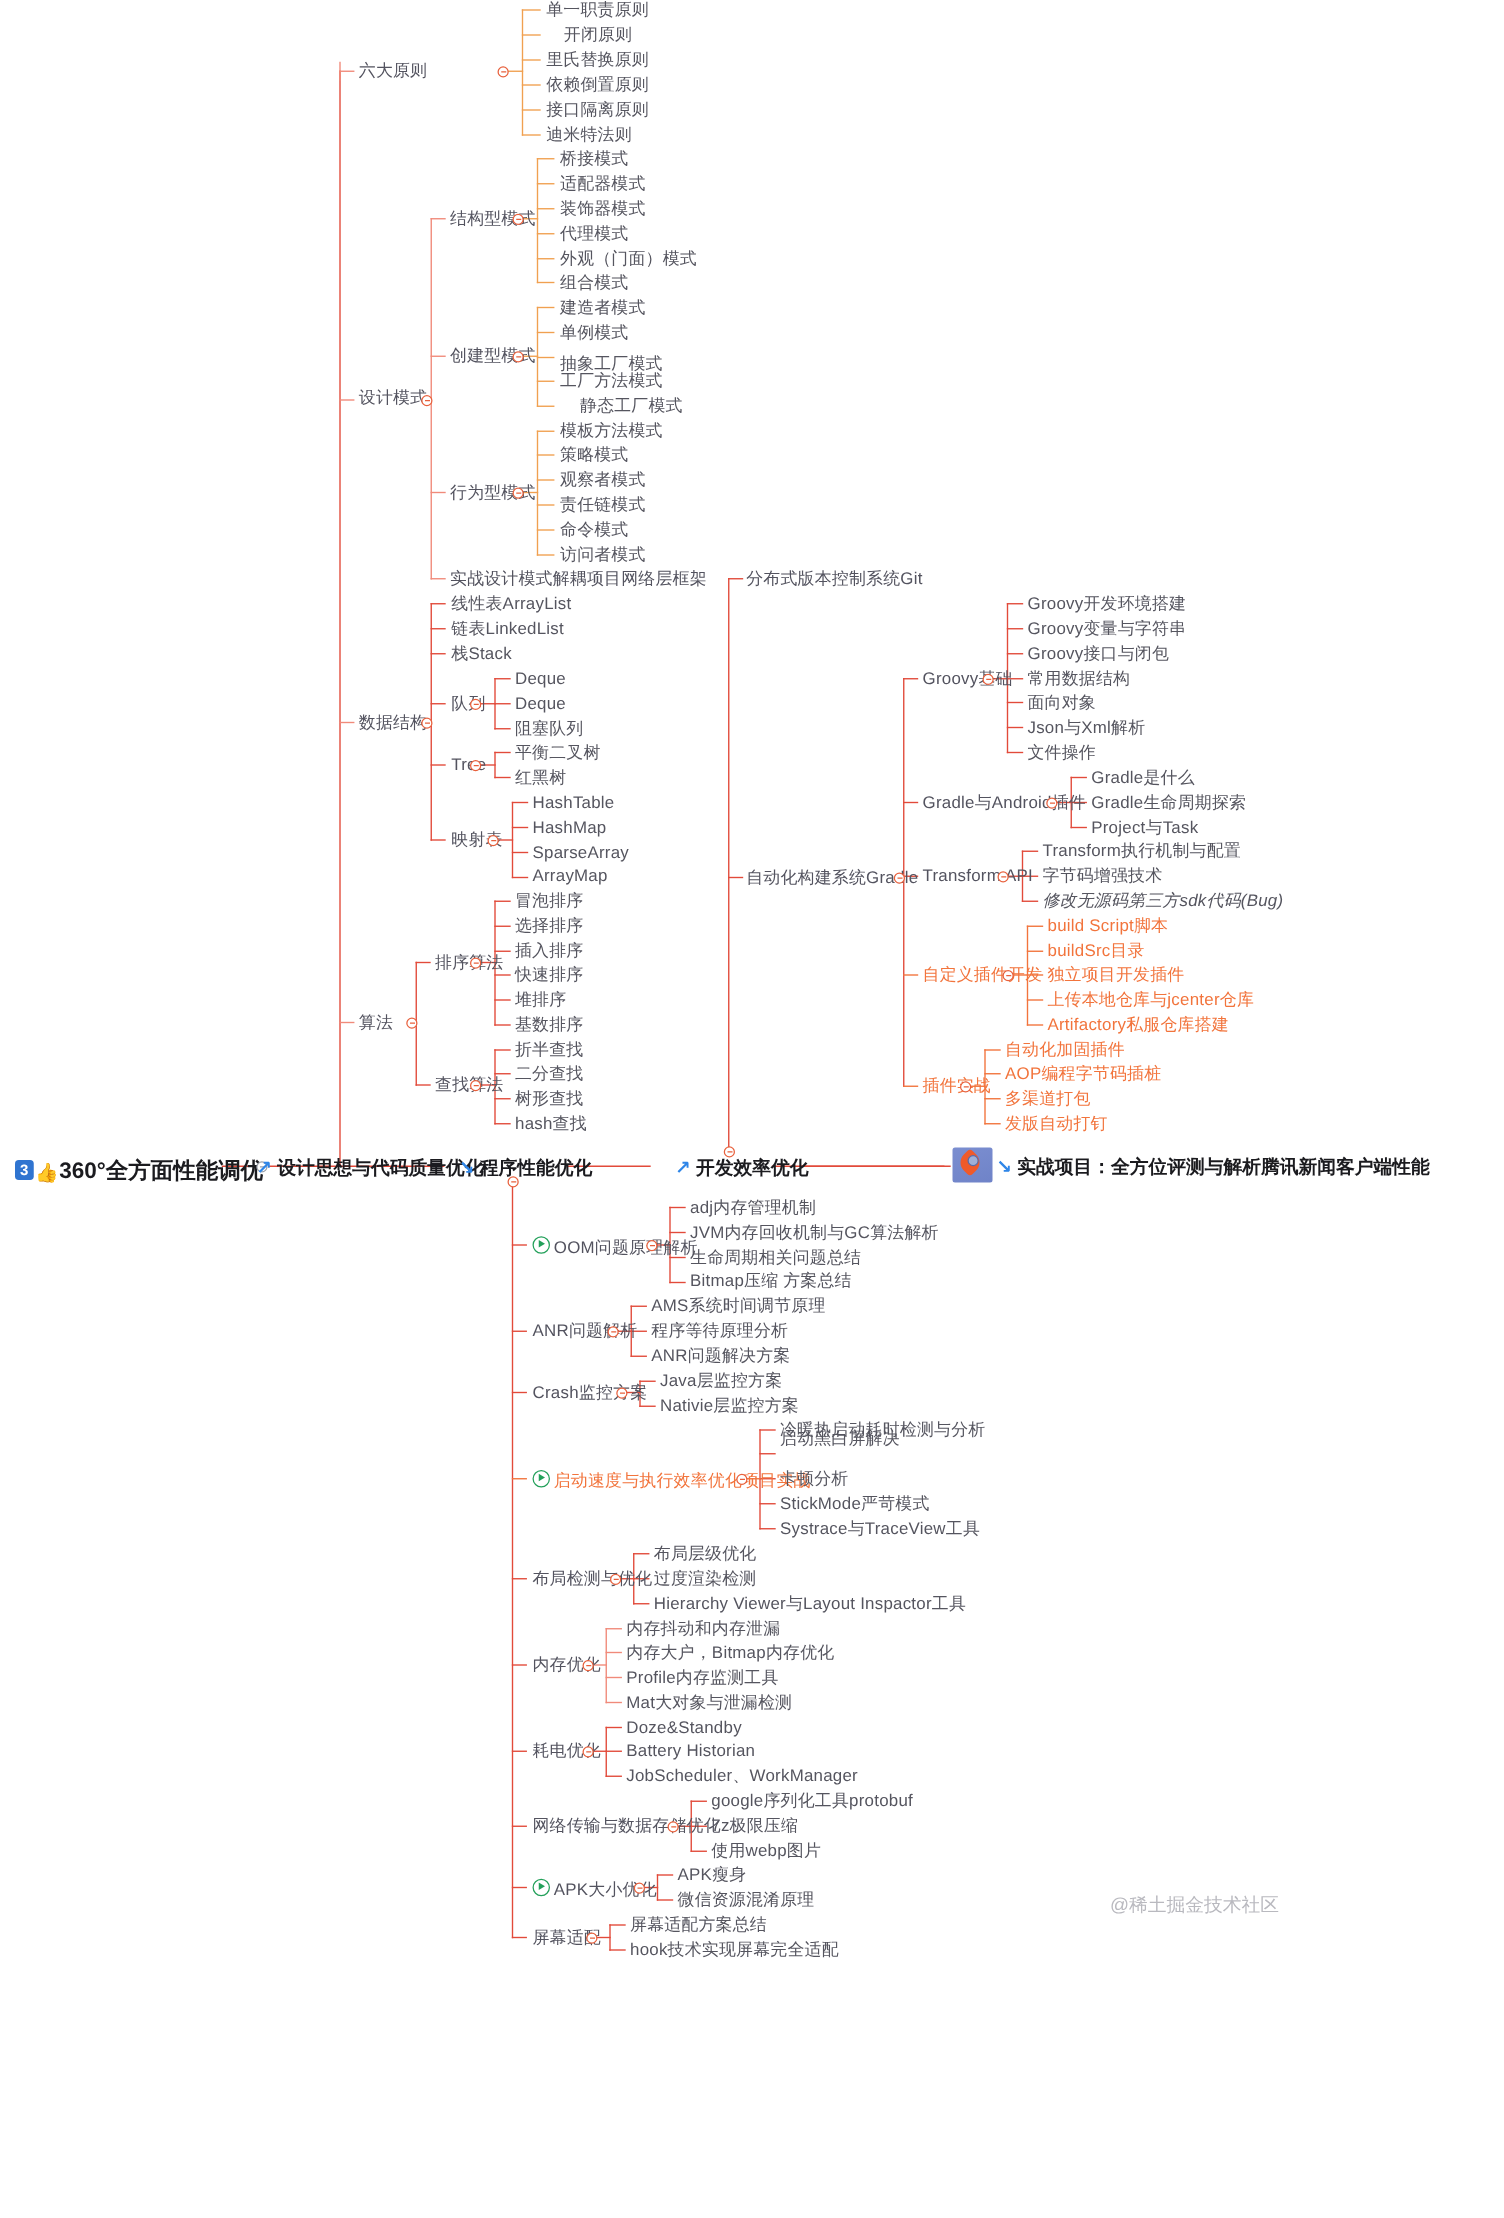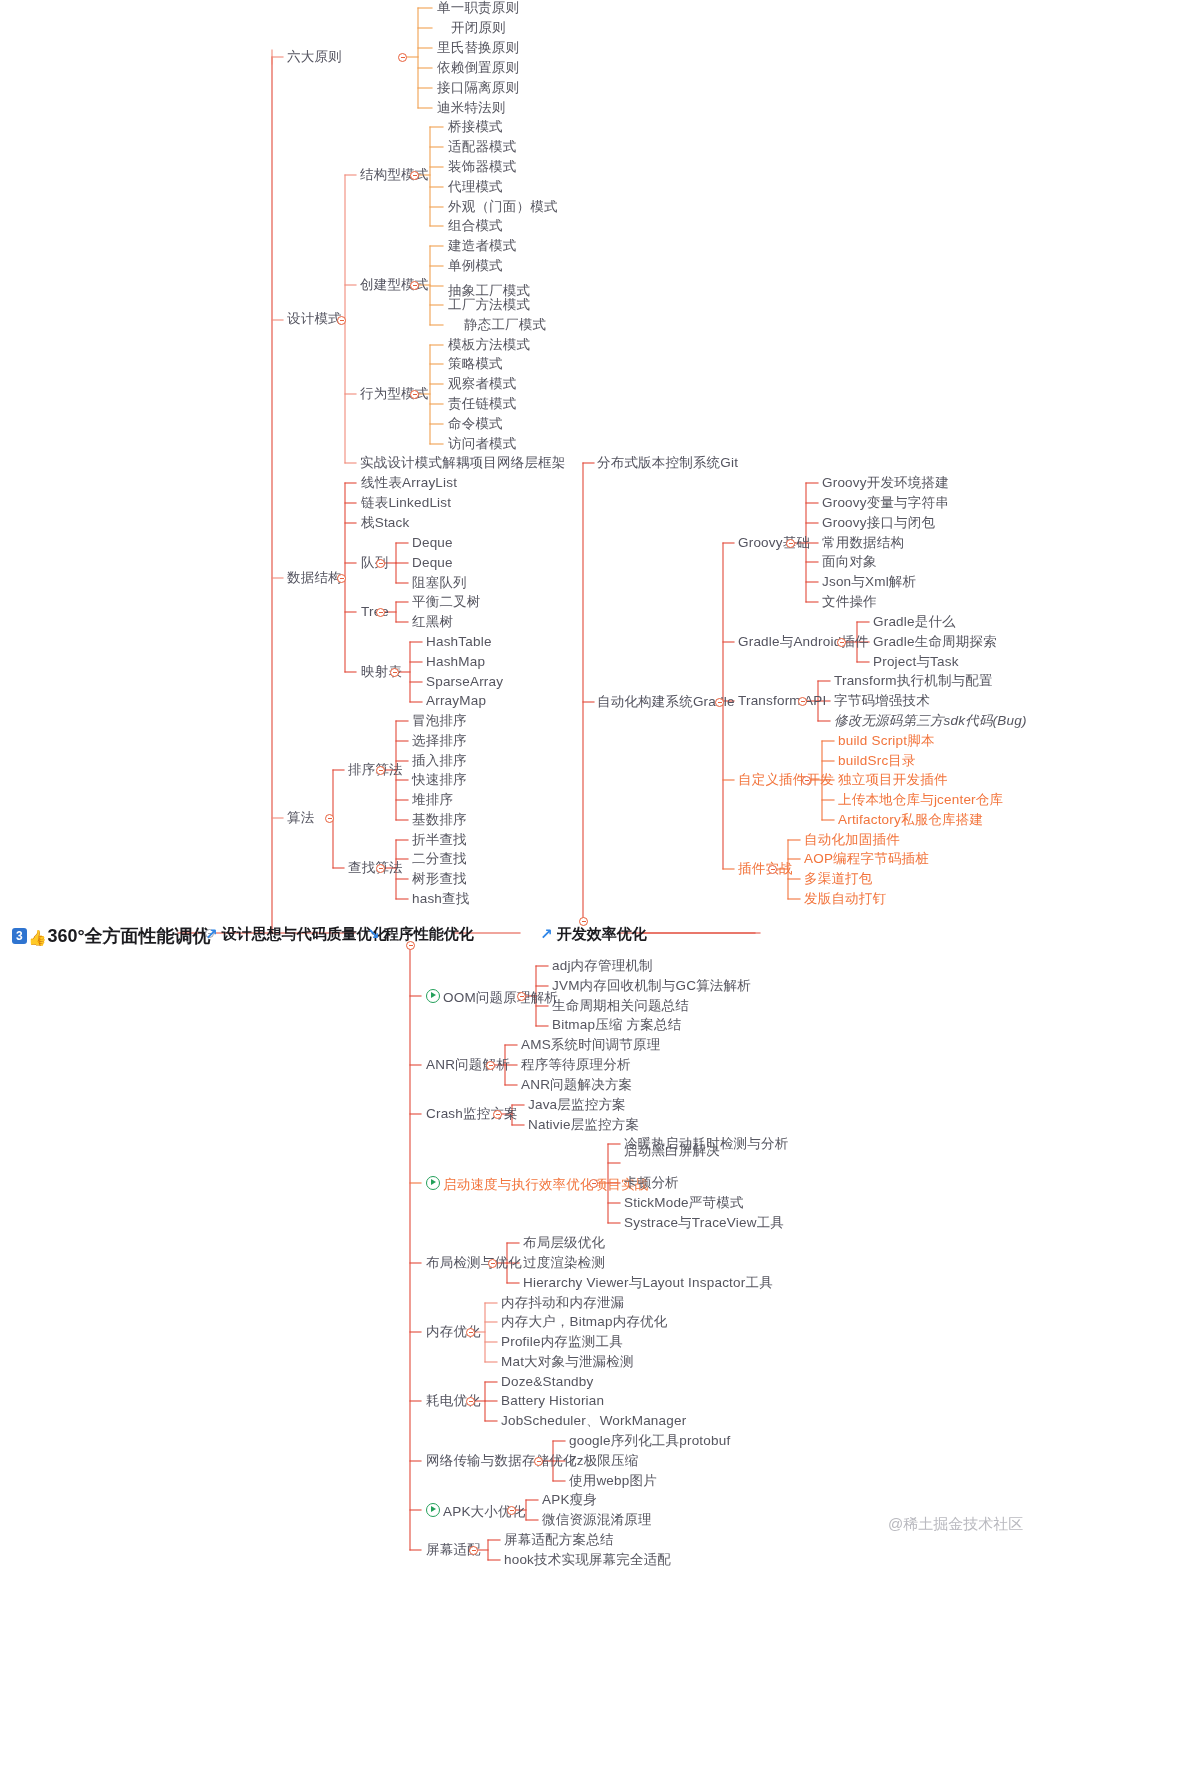--- a/index.html
+++ b/index.html
@@ -348,20 +348,24 @@
     <span>程序性能优化</span>
   </div>
   <div class="collapse" style="left:406px;top:941px;"></div>
 
   <div class="branchlbl" style="left:540px;top:925px;">
     <span class="arrow-ne">↗</span>
     <span>开发效率优化</span>
   </div>
   <div class="collapse" style="left:579px;top:917px;"></div>
 
+  <div class="branchlbl" style="left:762px;top:918px;">
+    <span class="rocket"></span><span class="arrow-se">↘</span>
+    <span>实战项目：全方位评测与解析腾讯新闻客户端性能</span>
+  </div>
 
   <div class="node lvl2" style="left:287px;top:50px;">六大原则</div>
   <div class="collapse" style="left:398px;top:53px;"></div>
   <div class="node lvl3" style="left:437px;top:1px;">单一职责原则</div>
   <div class="node lvl3" style="left:437px;top:21px;margin-left:14px;">开闭原则</div>
   <div class="node lvl3" style="left:437px;top:41px;">里氏替换原则</div>
   <div class="node lvl3" style="left:437px;top:61px;">依赖倒置原则</div>
   <div class="node lvl3" style="left:437px;top:81px;">接口隔离原则</div>
   <div class="node lvl3" style="left:437px;top:101px;">迪米特法则</div>
 

